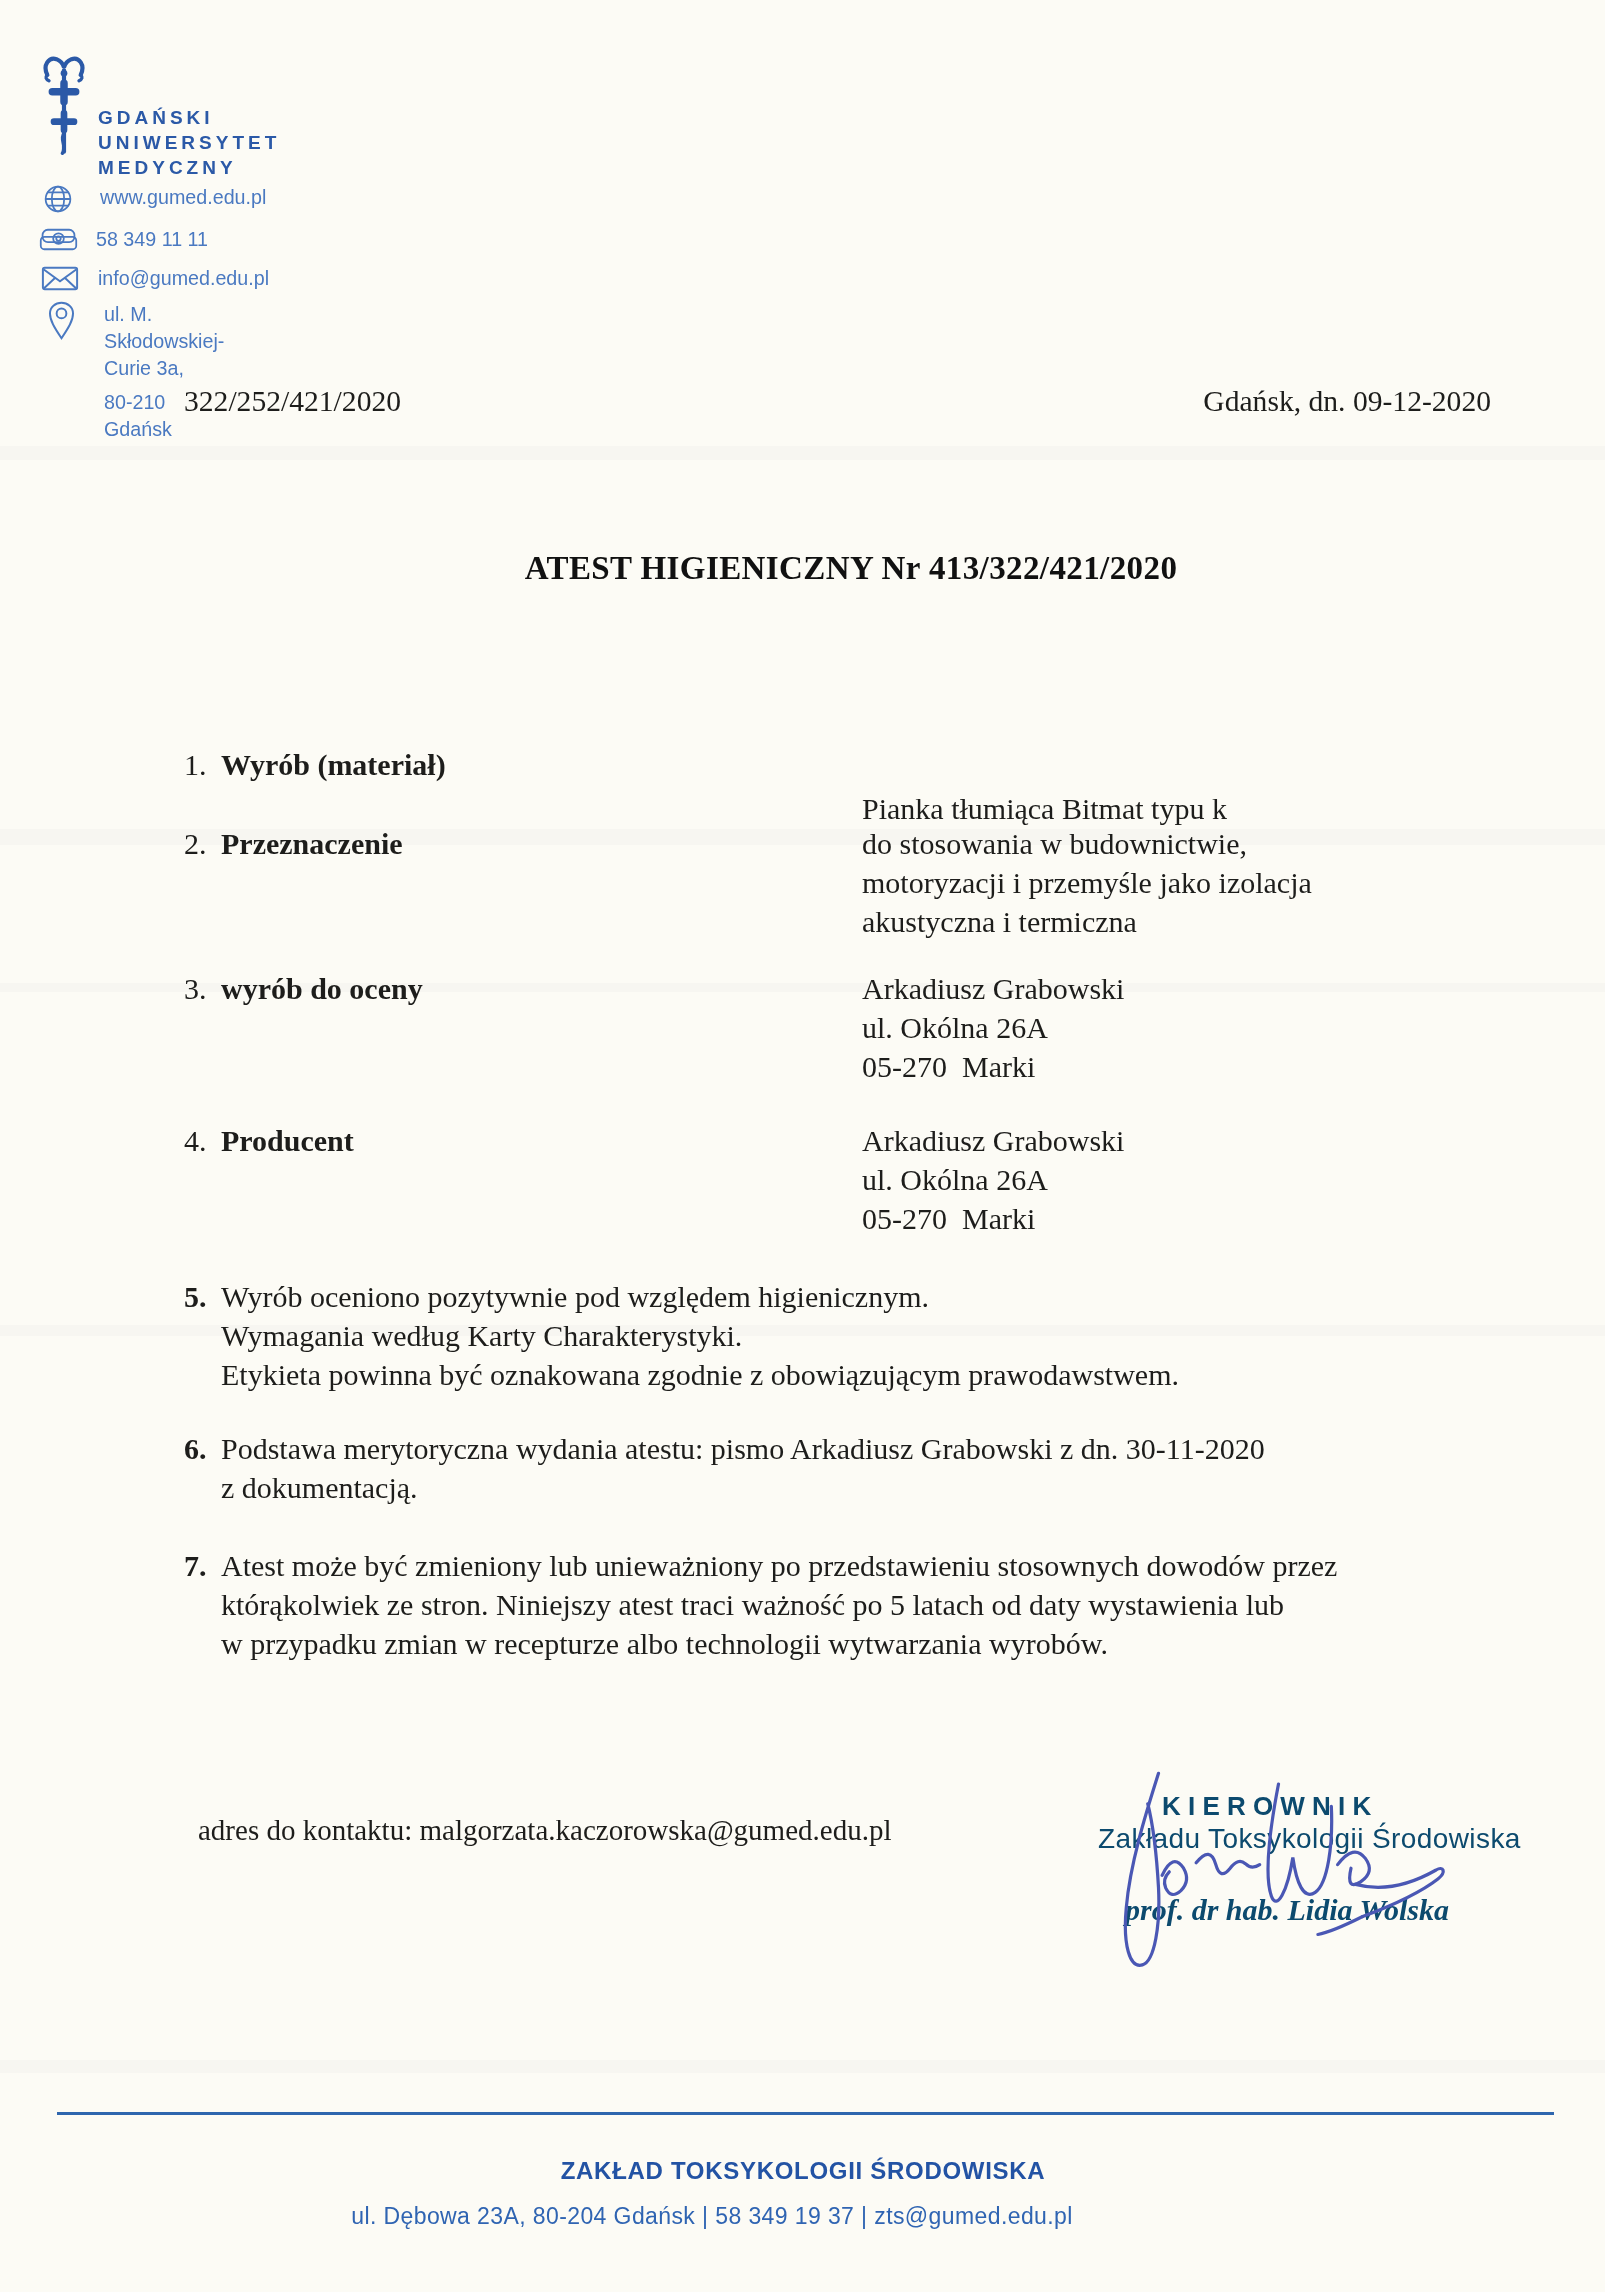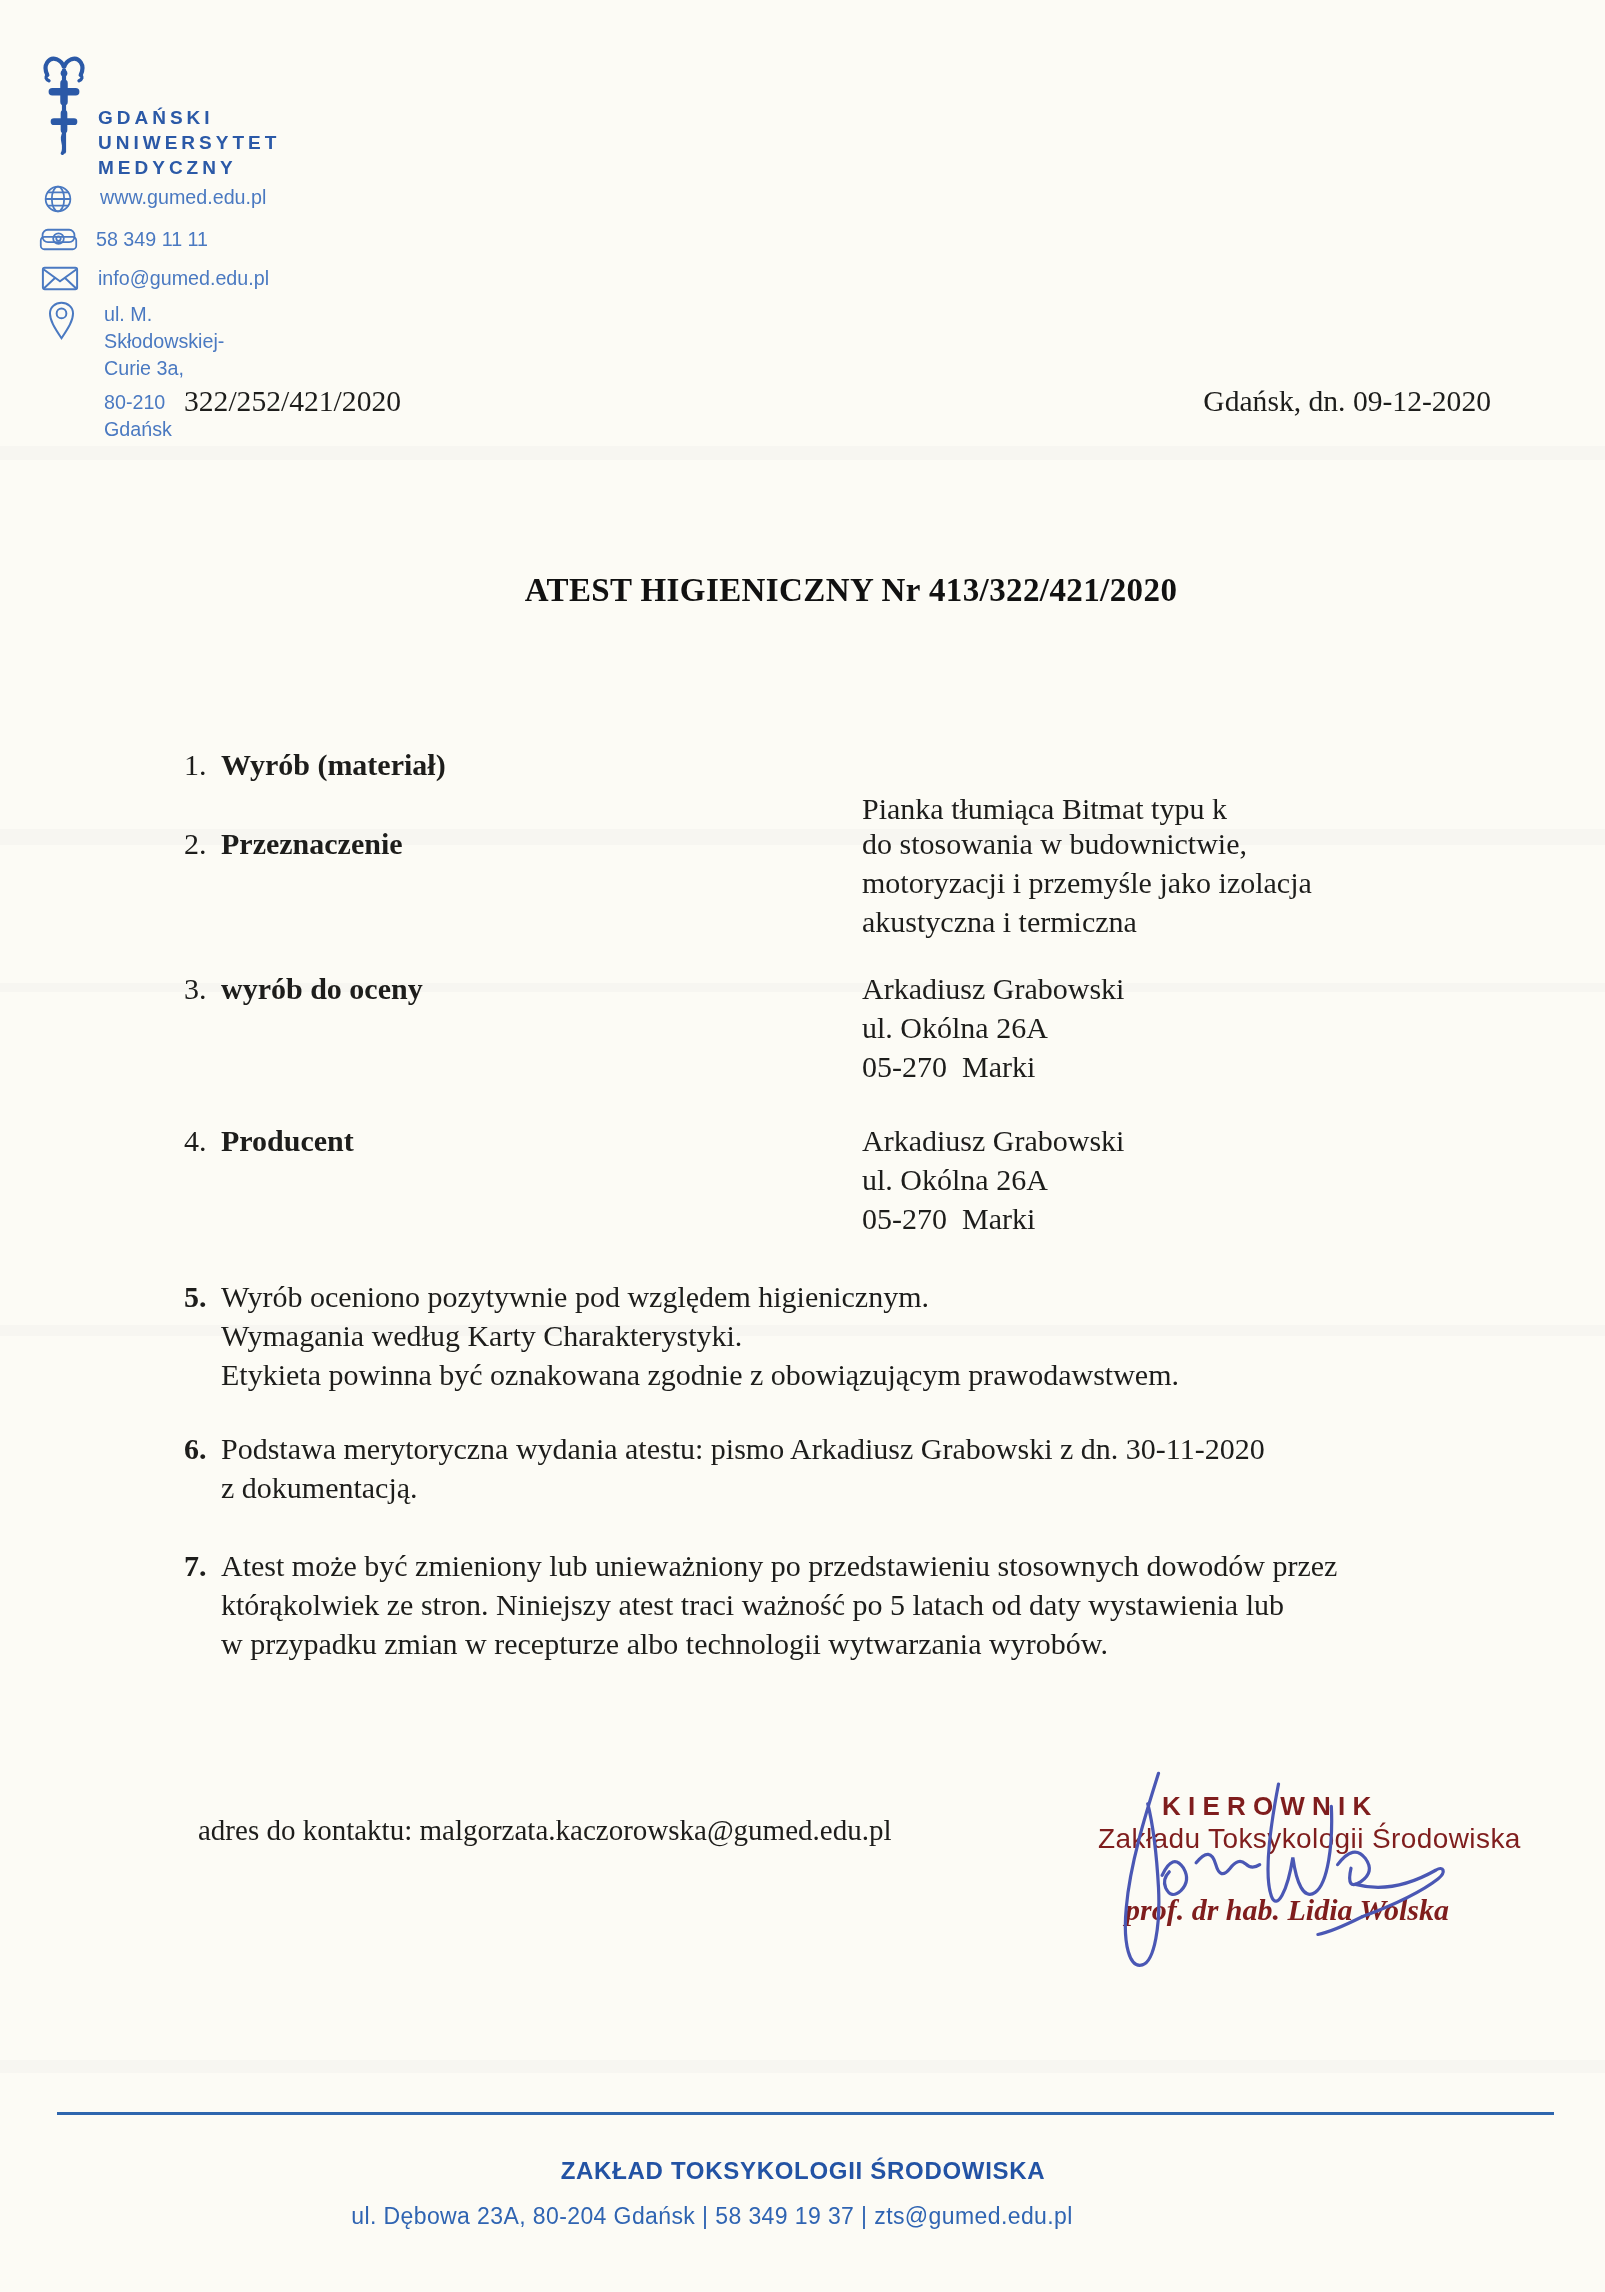--- a/index.html
+++ b/index.html
@@ -27,21 +27,21 @@
     font-size:19.7px;color:#4a79c1;line-height:27px;}
   .contact-row .txt{position:absolute;left:57px;top:0;white-space:nowrap;}
   .cicon{position:absolute;left:0;top:0;}
 
   
   .ref-number{position:absolute;left:184px;top:385px;font-size:29.6px;}
   .place-date{position:absolute;right:115px;top:385px;font-size:29.6px;}
 
   
   .doc-title{
-    position:absolute;left:184px;top:572px;width:1334px;
+    position:absolute;left:184px;top:550px;width:1334px;
     text-align:center;font-size:33px;font-weight:bold;color:#111;
     letter-spacing:0.4px;
   }
 
   
   .item{position:absolute;left:184px;width:1343px;font-size:30px;line-height:39px;}
   .item .lbl{position:absolute;left:0;top:0;font-weight:bold;padding-left:37px;width:573px;}
   .item .num{position:absolute;left:0;top:0;}
   .item .val{position:absolute;left:678px;top:0;font-weight:normal;width:645px;}
   .item .val.bold{font-weight:normal;margin-top:44px;}
@@ -49,21 +49,21 @@
 
   
   .para{position:absolute;left:184px;width:1352px;font-size:30px;line-height:39px;}
   .para .num{position:absolute;left:0;top:0;font-weight:bold;}
   .para .lines{margin-left:37px;}
 
   
   .contact-line{position:absolute;left:198px;top:1814px;font-size:29px;text-align:right;}
 
   
-  .stamp{position:absolute;color:#7f1d1d;white-space:nowrap;}
+  .stamp{position:absolute;color:#0c4a6e;white-space:nowrap;}
   .stamp-l1{left:1162px;top:1791px;font-family:"Liberation Sans","DejaVu Sans",sans-serif;
     font-weight:bold;font-size:26px;letter-spacing:7.2px;}
   .stamp-l2{left:1098px;top:1823px;font-family:"Liberation Sans","DejaVu Sans",sans-serif;
     font-size:28px;letter-spacing:0.4px;}
   .stamp-l3{left:1125px;top:1893px;font-style:italic;font-weight:bold;font-size:30px;}
   .signature{position:absolute;left:1103px;top:1757px;width:351px;height:226px;}
 
   
   .rule{position:absolute;left:57px;top:2112px;width:1497px;height:2.7px;background:#2f66ae;}
   .footer-dept{position:absolute;left:0;top:2157px;width:1606px;text-align:center;

